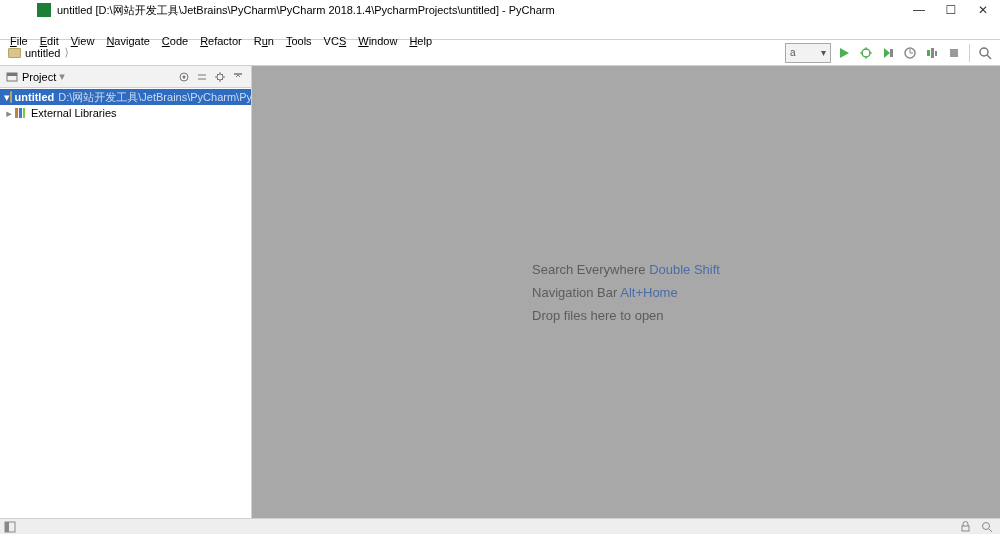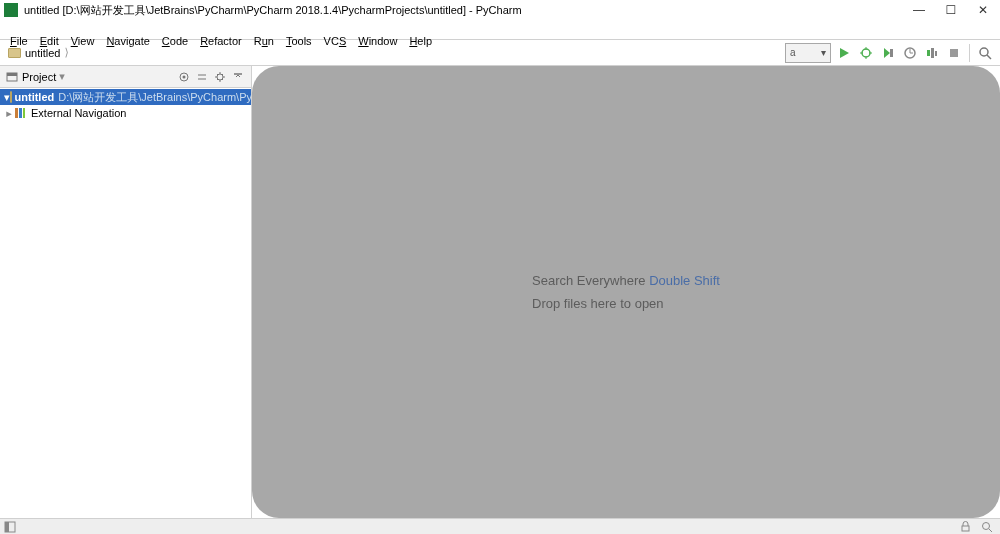--- a/index.html
+++ b/index.html
@@ -1,17 +1,17 @@
 <!DOCTYPE html>
 <html><head>
 <meta charset="utf-8">
 <style>
   * { margin: 0; padding: 0; box-sizing: border-box; font-family: "Segoe UI", Tahoma, sans-serif; }
   html, body { width: 1000px; height: 534px; overflow: hidden; background: #fff; }
-  .title-bar { height: 20px; background: #fff; display: flex; align-items: center; font-size: 11px; color: #000; padding: 0 4px; }
+  .title-bar { height: 20px; background: #fff; display: flex; align-items: center; font-size: 11px; color: #000; padding: 0 4px; margin-left: 33px; }
   .title-bar .app-icon { width: 14px; height: 14px; background: #1d7e3a; margin-right: 6px; display:inline-block;}
   .title-bar .title-text { flex: 1; }
   .title-bar .win-btns { display: flex; gap: 18px; padding-right: 6px; }
   .title-bar .win-btn { width: 14px; height: 14px; display:flex; align-items:center; justify-content:center; font-size: 12px; color:#333; cursor:pointer;}
   .menu-bar { height: 20px; background: #fff; display: flex; align-items: center; font-size: 11px; color: #000; padding: 0 4px; border-bottom: 1px solid #d0d0d0; }
   .menu-item { padding: 0 6px; cursor: pointer; margin-top: 23px; }
   .menu-item u { text-decoration: underline; }
   .toolbar { height: 26px; background: #fff; display: flex; align-items: center; border-bottom: 1px solid #d0d0d0; }
   .breadcrumb { display: flex; align-items: center; font-size: 11px; padding-left: 8px; color:#000;}
   .breadcrumb .folder-icon { width: 13px; height: 10px; background: #d8c58b; border:1px solid #b8a462; margin-right: 4px; border-radius:1px;}
@@ -33,21 +33,21 @@
   .tree-row.selected .path {color:#cde;}
   .tree-row .arrow { width:10px; text-align:center; color:#888;}
   .tree-row.selected .arrow {color:#fff;}
   .tree-row .ticon { width:14px; height:12px; margin-right:3px; display:inline-block;}
   .icon-folder { background:#d8c58b; border:1px solid #b8a462; border-radius:1px; height:10px;}
   .icon-py { background:linear-gradient(135deg,#3572A5 50%,#FFD43B 50%); border-radius:2px;}
   .icon-lib { width:10px; }
   .icon-scratch { width:12px; height:12px; border:1px solid #9a9a9a;}
   .tree-row .lbl { }
   .tree-row .path { color:#808080; margin-left:4px;}
-  .editor { flex:1; background:#a8a8a8; display:flex; align-items:center; justify-content:center;border-radius:27px;}
+  .editor { flex:1; background:#a8a8a8; display:flex; align-items:center; justify-content:center;}
   .hints { color:#5c5c5c; font-size:13px;}
   .hints .hint-row { margin: 8px 0; }
   .hints .short { color:#4a6da7; }
   .status-bar { height: 16px; background:#eeeeee; border-top:1px solid #d0d0d0; display:flex; align-items:center; font-size:11px; color:#555;}
   .status-bar .sb-left { width:16px; height:14px; margin-left:2px; display:flex;align-items:center;justify-content:center;}
   .status-bar .sb-right { margin-left:auto; display:flex; gap:8px; padding-right:6px;}
   .sb-btn { width:14px;height:14px;display:flex;align-items:center;justify-content:center;cursor:pointer;color:#777;}
 </style>
 </head>
 <body>
@@ -179,29 +179,33 @@
         <b class="lbl">untitled</b>
         <span class="path">D:\网站开发工具\JetBrains\PyCharm\PyCharm 2018.1.4\PycharmProjects\untitled</span>
       </div>
       <div class="tree-row">
         <span class="arrow">▸</span>
         <svg class="ticon icon-lib" width="12" height="12">
             <rect x="1" y="1" width="3" height="10" fill="#c97f3a"></rect>
             <rect x="5" y="1" width="3" height="10" fill="#3a7fc9"></rect>
             <rect x="9" y="1" width="2" height="10" fill="#7fc93a"></rect>
           </svg>
-        <span class="lbl">External Navigation</span>
+        <span class="lbl">External Libraries</span>
       </div>
     </div>
   </div>
   <div class="editor">
     <div class="hints">
       <div class="hint-row">
         <span>Search Everywhere</span>
         <span class="short">Double Shift</span>
+      </div>
+      <div class="hint-row">
+        <span>Navigation Bar</span>
+        <span class="short">Alt+Home</span>
       </div>
       <div class="hint-row">Drop files here to open</div>
     </div>
   </div>
 </div>
 
 <div class="status-bar">
   <div class="sb-left">
     <svg width="12" height="12">
         <rect x="1" y="1" width="10" height="10" fill="none" stroke="#888"></rect>

